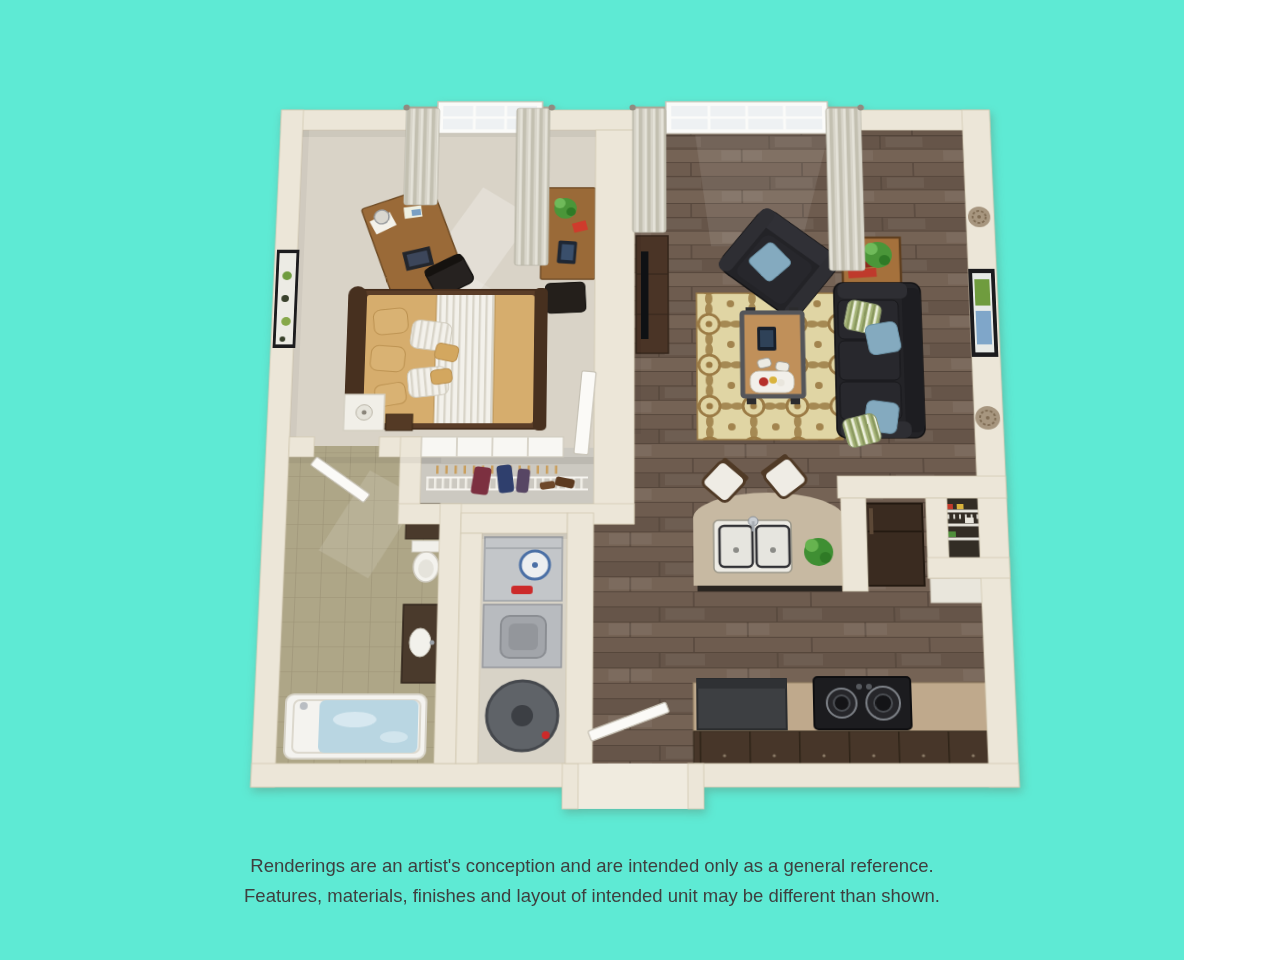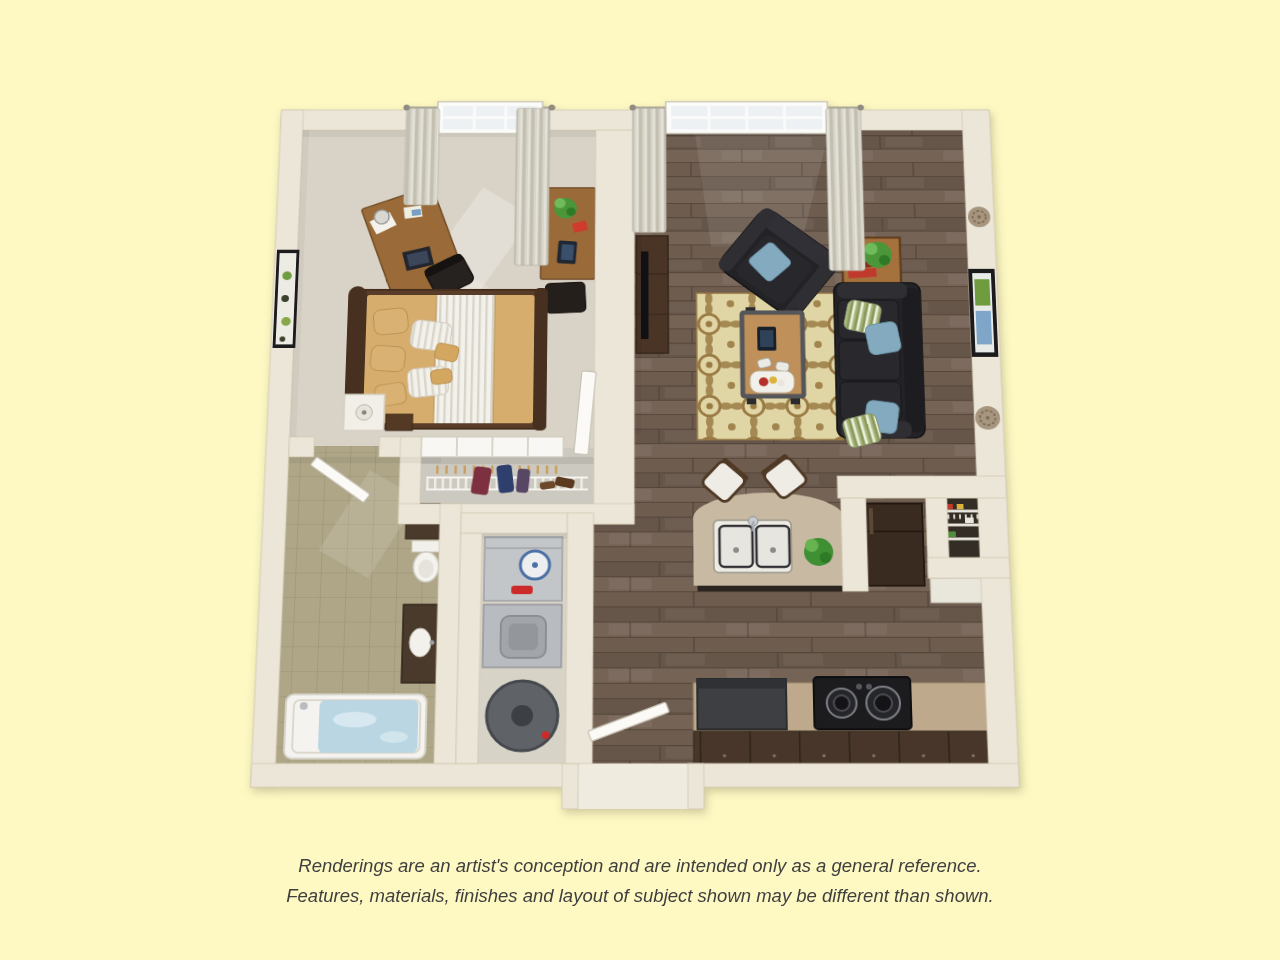--- a/index.html
+++ b/index.html
@@ -1,18 +1,18 @@
 <!DOCTYPE html>
 <html><head>
 <meta charset="utf-8">
 <style>
   html,body{margin:0;padding:0;}
   body{width:1280px;height:960px;background:#ffffff;overflow:hidden;
        font-family:"Liberation Sans",sans-serif;}
-  .stage{position:relative;width:1280px;height:960px;background:#fef9c3;font-style:italic;}
+  .stage{position:relative;width:1184px;height:960px;background:#5eead4;}
   .plan-wrap{position:absolute;left:0;top:0;width:1280px;height:960px;
        transform:perspective(1200px) rotateX(8deg) translateY(-8px);
        transform-origin:640px 800px;}
   .plan-wrap svg{display:block;filter:drop-shadow(2px 4px 5px rgba(90,80,60,.28));}
   .disclaimer{position:absolute;left:0;right:0;top:851px;text-align:center;
        font-size:18.5px;line-height:30px;color:#3f3f3f;}
   .disclaimer p{margin:0;}
 </style>
 </head>
 <body>
@@ -400,15 +400,15 @@
         <circle cx="1004" cy="404" r="13" fill="#a3917a" opacity="0.95"></circle>
         <circle cx="1004" cy="404" r="8" fill="none" stroke="#7f6c54" stroke-width="2" stroke-dasharray="3 2"></circle>
         <circle cx="1004" cy="404" r="2" fill="#7f6c54"></circle>
       </g>
     </g>
   </svg>
   </div>
 
   <div class="disclaimer">
     <p>Renderings are an artist's conception and are intended only as a general reference.</p>
-    <p>Features, materials, finishes and layout of subject shown may be different than shown.</p>
+    <p>Features, materials, finishes and layout of intended unit may be different than shown.</p>
   </div>
 </div>
 
 </body></html>

